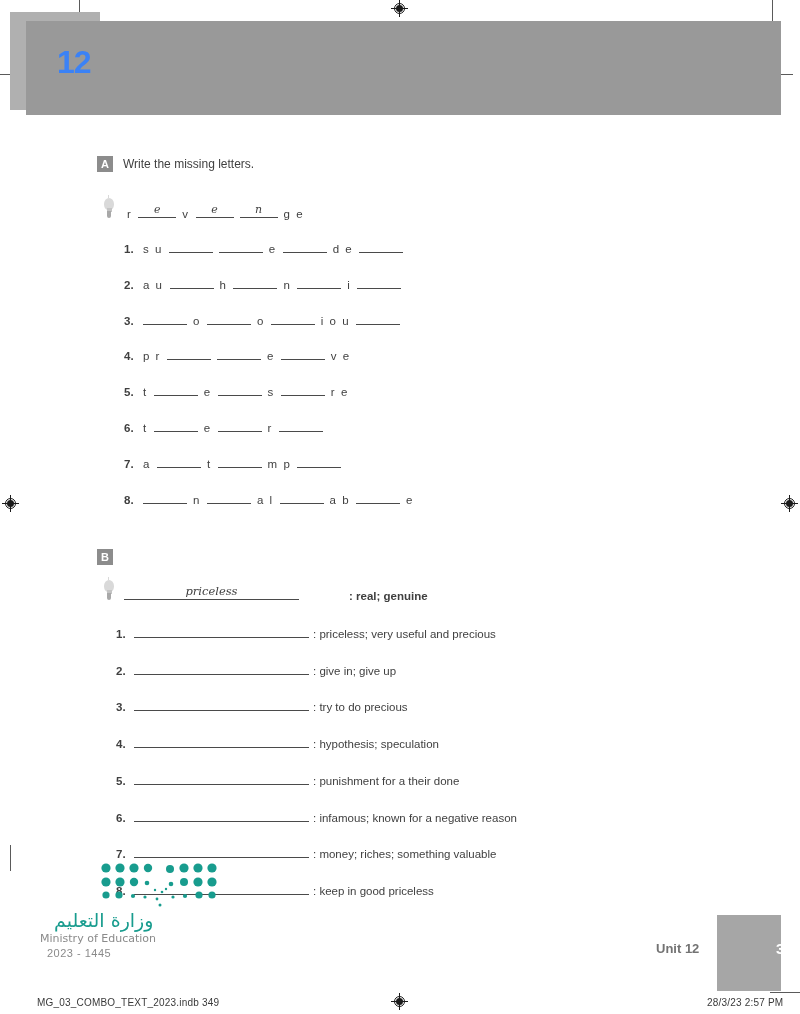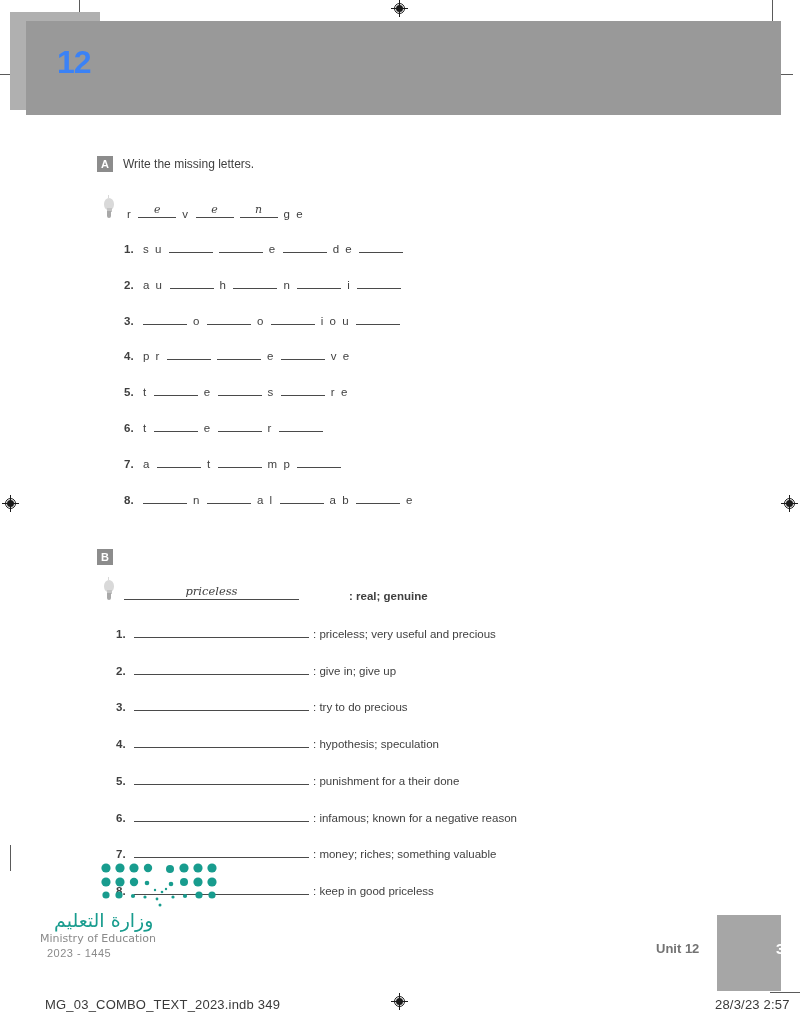--- a/index.html
+++ b/index.html
@@ -300,25 +300,24 @@
     top: 940px;
     font-size: 15px;
     font-weight: bold;
     color: #ffffff;
     margin-left: 48px;
   }
 
   .print-meta {
     position: absolute;
     top: 997px;
-    font-size: 13px;
+    font-size: 10px;
     color: #3a3a3a;
     font-family: "Liberation Sans", sans-serif;
     letter-spacing: 0.2px;
-    margin-left: 8px;
   }
   .print-left  { left: 37px; }
   .print-right { left: 707px; }
 </style>
 </head>
 <body>
 
 <div class="page">
 
   <div class="crop-line crop-tl-v"></div>

